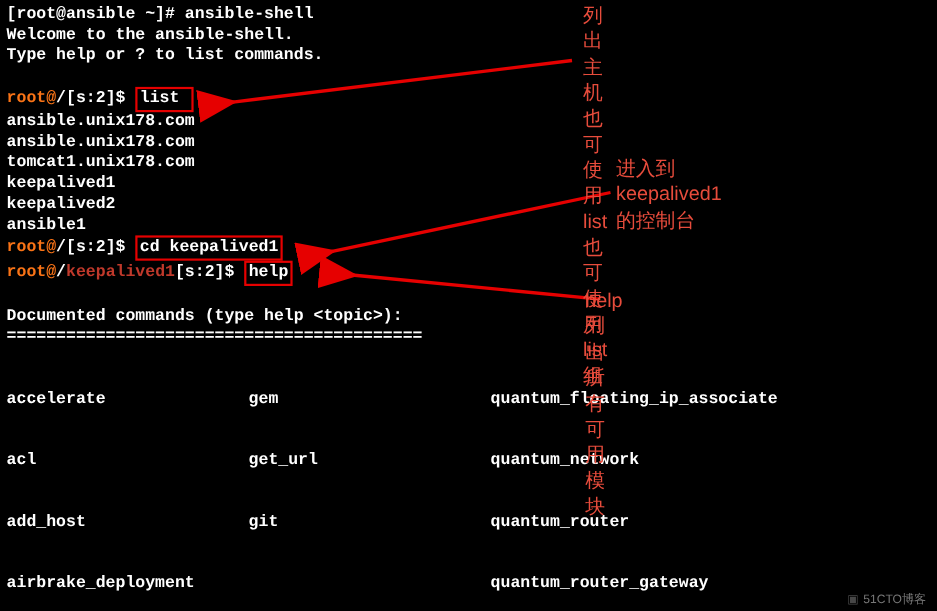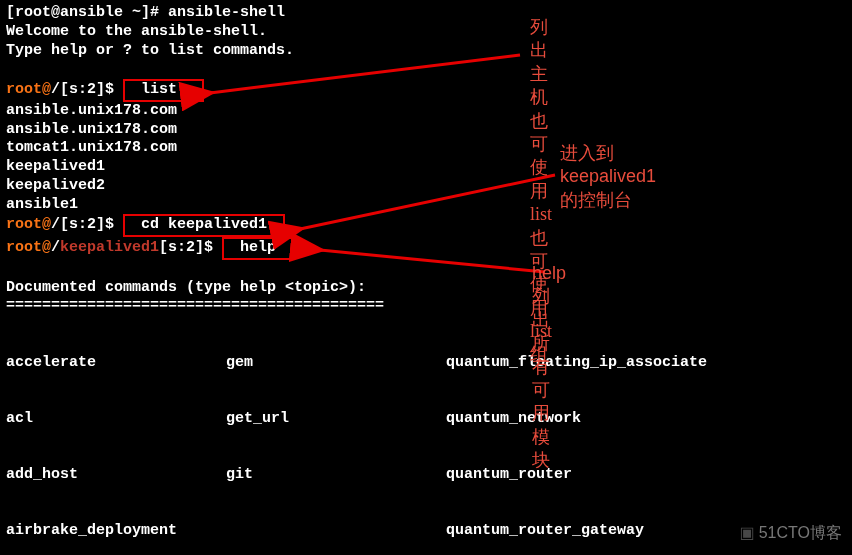--- a/index.html
+++ b/index.html
@@ -18,21 +18,21 @@
     }
     .line { white-space: pre; }
     .prompt-root { color: #f97316; }
     .prompt-path { color: #fff; }
     .prompt-sig { color: #ffffff; }
     .cmd { color: #fff; }
     .kp1 { color: #c0392b; }
     .redbox {
       border: 2px solid #e60000;
       display: inline-block;
-      padding: 0 16px;
+      padding: 0 2px;
     }
     .annotations {
       position: absolute;
       top: 0; left: 0;
       pointer-events: none;
     }
     .anno {
       position: absolute;
       color: #e74c3c;
       font-family: "Microsoft YaHei", "SimHei", sans-serif;
@@ -47,24 +47,24 @@
     .cols {
       display: flex;
       white-space: pre;
     }
     .col1 { width: 220px; }
     .col2 { width: 220px; }
     .col3 { flex: 1; }
     .watermark {
       position: absolute;
       right: 10px;
-      bottom: 12px;
+      bottom: 2px;
       color: #777;
       font-family: sans-serif;
-      font-size: 16px;
+      font-size: 11px;
       font-weight: normal;
     }
   </style>
 </head>
 <body>
 
 <div>
   <div class="line"><span>[root@ansible ~]# </span><span>ansible-shell</span></div>
   <div class="line">Welcome to the ansible-shell.</div>
   <div class="line">Type help or ? to list commands.</div>
@@ -135,21 +135,21 @@
     <defs>
       <marker id="ah" markerWidth="12" markerHeight="10" refX="2" refY="5" orient="auto">
         <polygon points="12,0 0,5 12,10" fill="#e60000"></polygon>
       </marker>
     </defs>
     <line x1="520" y1="55" x2="210" y2="93" stroke="#e60000" stroke-width="3" marker-end="url(#ah)"></line>
     <line x1="555" y1="175" x2="300" y2="229" stroke="#e60000" stroke-width="3" marker-end="url(#ah)"></line>
     <line x1="545" y1="272" x2="320" y2="250" stroke="#e60000" stroke-width="3" marker-end="url(#ah)"></line>
   </svg>
 
-  <div class="anno" style="left:530px; top:16px;font-family:Liberation Serif, serif;">
+  <div class="anno" style="left:530px; top:3px;">
     <div>列出主机</div>
     <div>也可使用list 也可使用list</div>
     <div>组</div>
   </div>
 
   <div class="anno" style="left:560px; top:142px;">
     <div>进入到keepalived1</div>
     <div>的控制台</div>
   </div>
 

